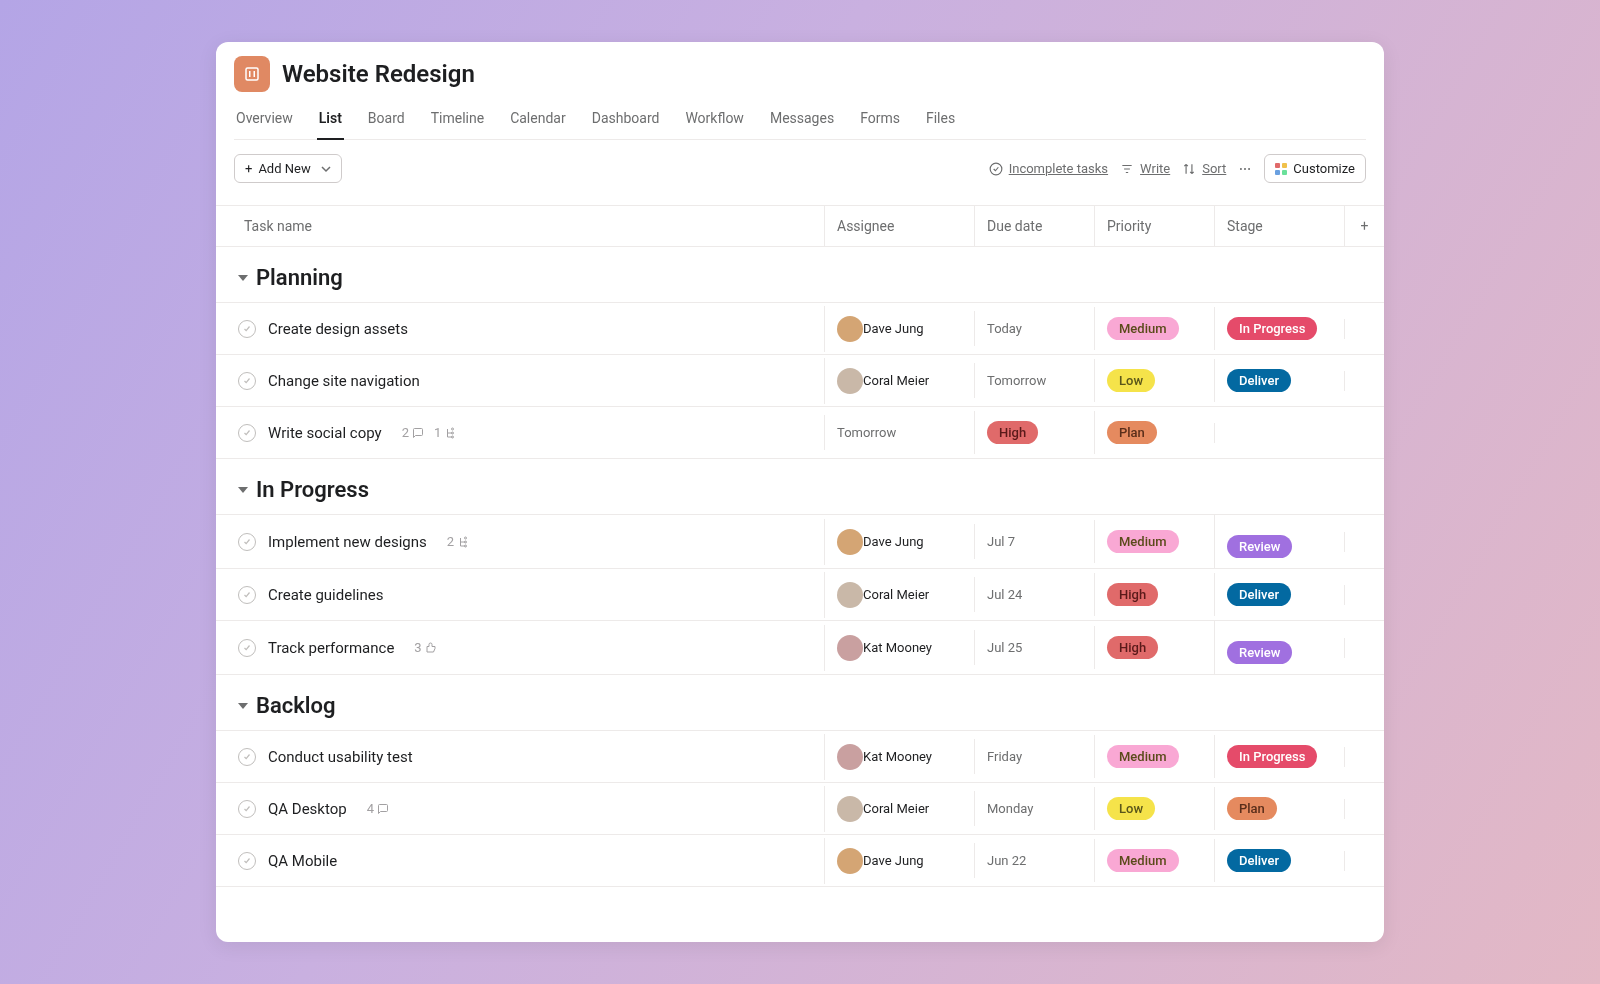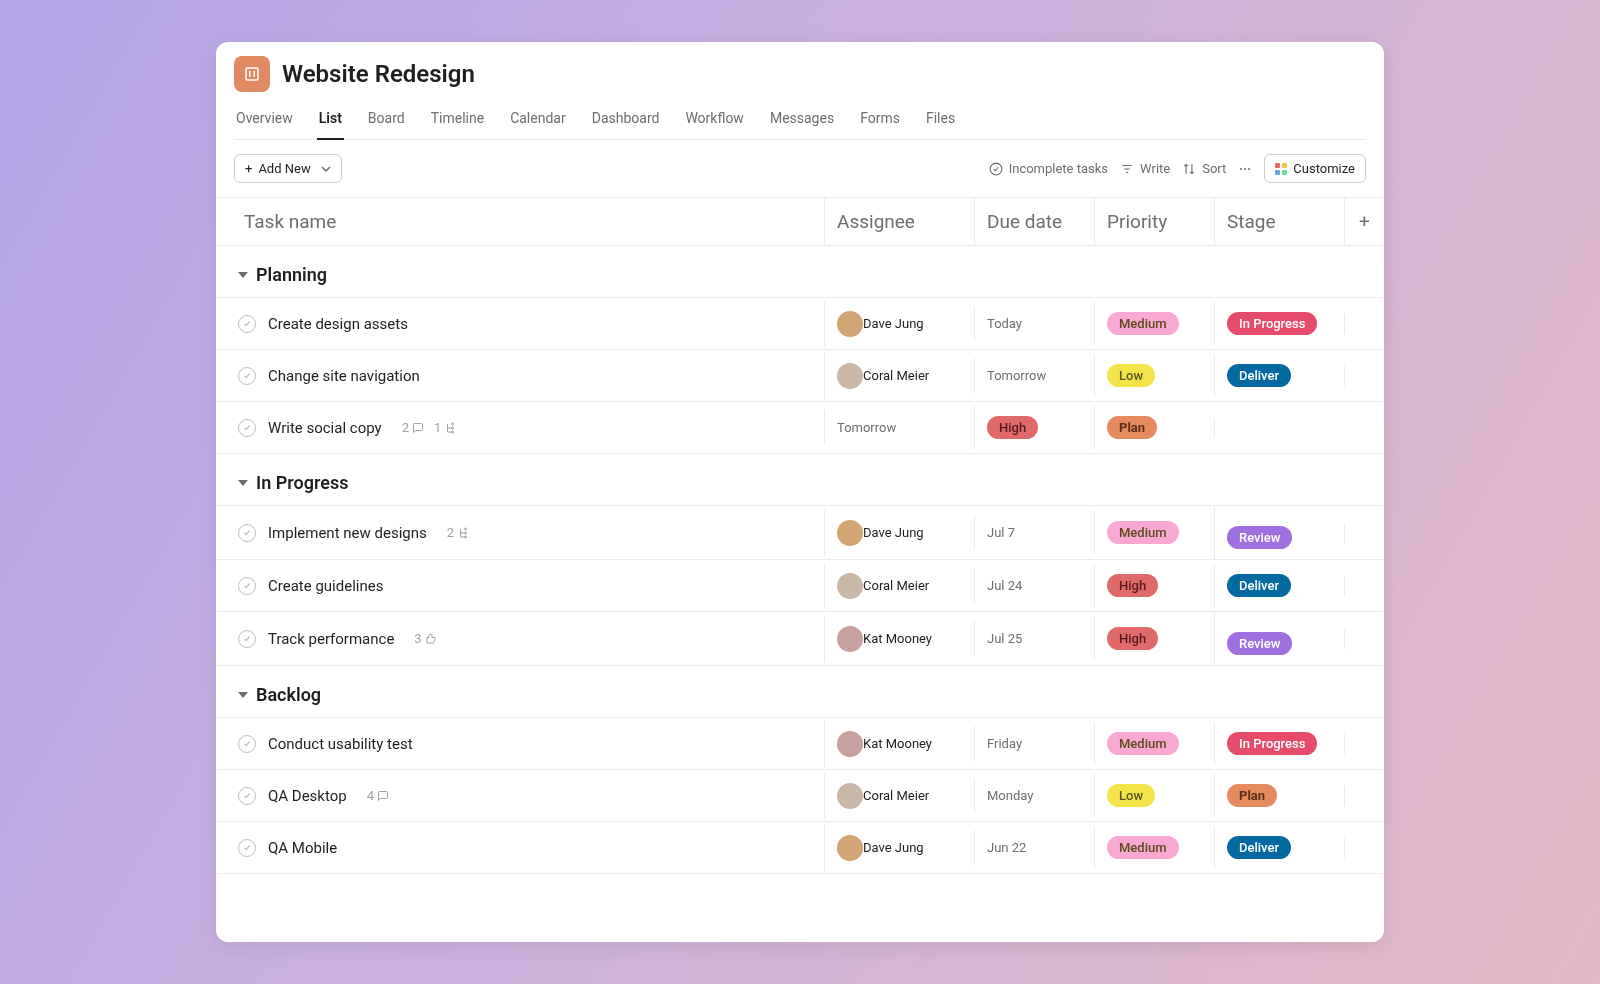--- a/index.html
+++ b/index.html
@@ -49,36 +49,36 @@
   .toolbar-left, .toolbar-right { display: flex; align-items: center; gap: 12px; }
   .btn {
     display: flex; align-items: center; gap: 6px;
     border: 1px solid #cfcbcb; border-radius: 6px;
     padding: 6px 10px; font-size: 13px; color: #1e1f21;
     background: #fff; cursor: pointer;
   }
   .btn.customize { }
   .toolbar-item {
     display: flex; align-items: flex-end; gap: 6px;
-    font-size: 13px; color: #6d6e6f; cursor: pointer;
+    font-size: 13px; color: #6d6e6f; cursor: pointer; text-decoration: underline;
   }
   .icon { display: inline-flex; align-items: center; justify-content: center; }
   .table-header {
     display: grid;
     grid-template-columns: 1fr 150px 120px 120px 130px 40px;
     border-top: 1px solid #edeae9;
     border-bottom: 1px solid #edeae9;
-    color: #6d6e6f; font-size: 19px;
+    color: #6d6e6f; font-size: 14px; margin-top: 8px;
   }
   .th { padding: 12px 12px; border-left: 1px solid #edeae9; }
   .th:first-child { padding-left: 28px; border-left: none; }
   .th-add { text-align: center; cursor: pointer; }
   .section {
     display: flex; align-items: center; gap: 8px;
-    padding: 18px 12px 12px 22px; font-size: 18px; font-weight: 600; color: #1e1f21;
+    padding: 18px 12px 12px 22px; font-size: 22px; font-weight: 600; color: #1e1f21;
     border-bottom: 1px solid #edeae9;
   }
   .caret {
     width: 0; height: 0; border-left: 5px solid transparent; border-right: 5px solid transparent;
     border-top: 6px solid #6d6e6f;
   }
   .row {
     display: grid;
     grid-template-columns: 1fr 150px 120px 120px 130px 40px;
     border-bottom: 1px solid #edeae9;
@@ -104,21 +104,21 @@
   .due-cell { font-size: 13px; color: #6d6e6f; }
   .pill {
     display: inline-flex; align-items: center; padding: 4px 12px;
     border-radius: 12px; font-size: 13px; font-weight: 500;
   }
   .pill-medium { background: #f9a8d4; color: #5a4a1a; }
   .pill-low { background: #f5e34a; color: #5a561a; }
   .pill-high { background: #e06a6a; color: #5a1a1a; }
   .pill-inprogress { background: #e54b6a; color: #fff; }
   .pill-deliver { background: #0369a1; color: #fff; }
-  .pill-plan { background: #e58a5f; color: #5a2e1a; font-weight: bold; }
+  .pill-plan { background: #e58a5f; color: #5a2e1a; }
   .pill-review { background: #a070e0; color: #fff; margin-top: 10px; }
   .grid-icon {
     display: inline-grid; grid-template-columns: 5px 5px; grid-template-rows: 5px 5px; gap: 2px;
   }
   .grid-icon span { width: 5px; height: 5px; border-radius: 1px; }
   .grid-icon span:nth-child(1){ background:#e06a6a; }
   .grid-icon span:nth-child(2){ background:#f0c14b; }
   .grid-icon span:nth-child(3){ background:#6aa0e0; }
   .grid-icon span:nth-child(4){ background:#6ae09a; }
 </style>

